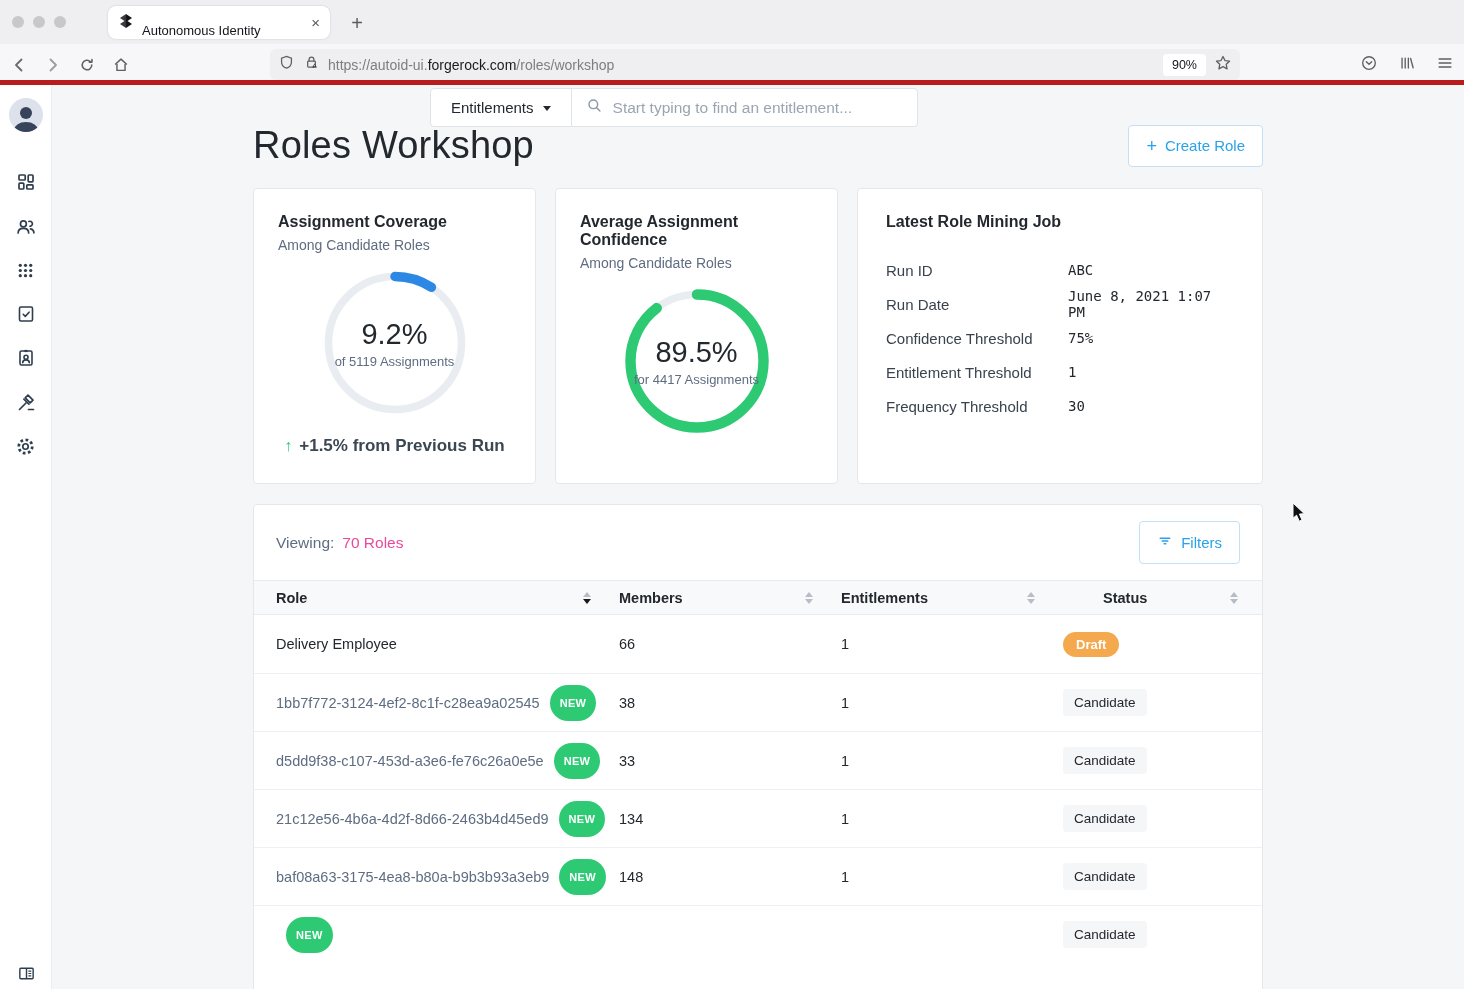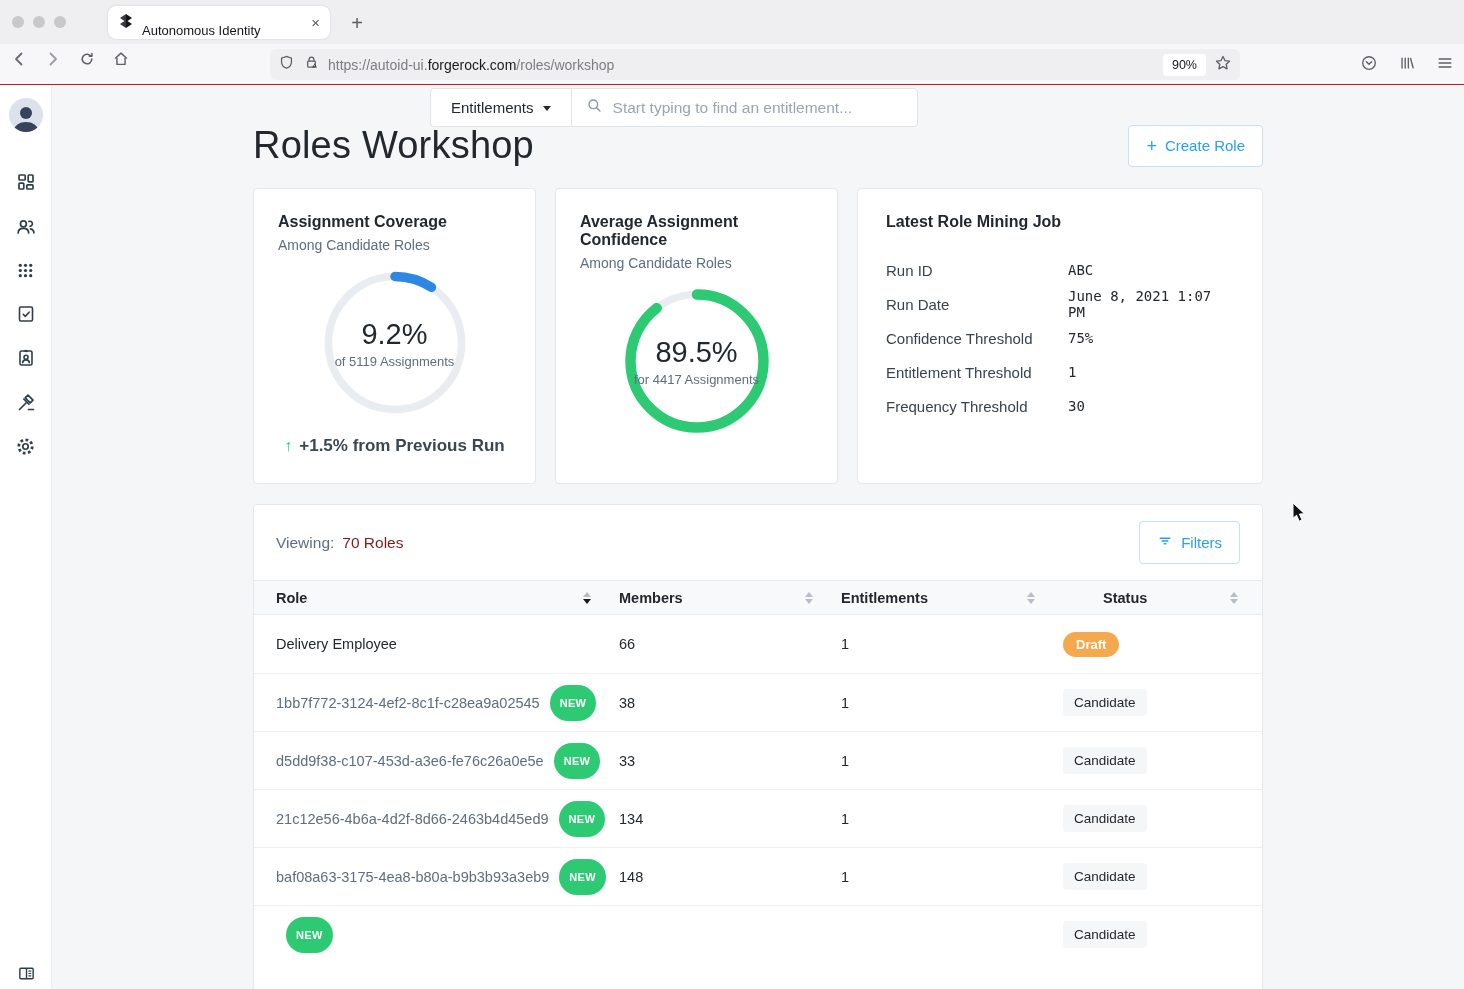--- a/index.html
+++ b/index.html
@@ -9,21 +9,21 @@
   
   .tabstrip { height:44px; background:#efeff1; position:relative; }
   .traffic { position:absolute; top:16px; left:12px; display:flex; gap:9px; }
   .traffic span { width:12px; height:12px; border-radius:50%; background:#c8c8ca; display:block; }
   .tab { position:absolute; left:108px; top:6px; width:222px; height:33px; background:#fff; border-radius:8px;
          box-shadow:0 0 2px rgba(0,0,0,.18); display:flex; align-items:center; padding:0 10px; gap:8px; }
   .tab-title { font-size:13px; color:#15141a; flex:1; white-space:nowrap; overflow:hidden;margin-top:16px; }
   .tab-close { color:#5b5b60; font-size:15px; cursor:default; line-height:1; }
   .newtab { position:absolute; left:344px; top:10px; font-size:20px; color:#5b5b60; width:26px; height:26px;
             display:flex; align-items:center; justify-content:center; }
-  .navbar { height:41px; background:#f7f7f9; border-bottom:1px solid #b91c1c; display:flex; align-items:flex-start; position:relative; }
+  .navbar { height:41px; background:#f7f7f9; border-bottom:5px solid #b91c1c; display:flex; align-items:flex-end; position:relative; }
   .nav-btn { width:30px; height:30px; display:flex; align-items:center; justify-content:center; margin-left:4px; }
   .nav-btn svg { display:block; }
   .urlbar { position:absolute; left:270px; top:5px; width:970px; height:31px; background:#efeff2; border-radius:6px;
             display:flex; align-items:center; padding:0 8px; gap:8px; }
   .url-text { font-size:14px; color:#7d7d82; white-space:nowrap; flex:1; }
   .url-text .domain { color:#1b1b1d; }
   .zoom-chip { background:#fff; border-radius:4px; font-size:12.5px; color:#15141a; padding:4px 9px; }
   .nav-right { position:absolute; right:10px; top:0; height:41px; display:flex; align-items:center; gap:20px; }
 
   
@@ -71,21 +71,21 @@
   .mining-rows { margin-top:22px; }
   .mrow { display:flex; align-items:center; height:34px; }
   .mlabel { width:182px; font-size:15px; color:#39434e; flex:none; }
   .mvalue { font-family:"DejaVu Sans Mono","Liberation Mono",monospace; font-size:14px; color:#23282e; }
 
   
   .table-card { margin-top:20px; background:#fff; border:1px solid #e4e8ec; border-radius:4px 4px 0 0; height:520px; }
   .table-head { display:flex; align-items:center; justify-content:space-between; padding:15px 22px; height:75px; }
   .viewing { font-size:15.5px; }
   .viewing .vl { color:#5e6d82; margin-right:8px; }
-  .viewing .vv { color:#7f1d1d; }
+  .viewing .vv { color:#ec4899; }
   .thead, .trow { display:grid; grid-template-columns:343px 222px 222px 1fr; align-items:center; padding:0 22px; }
   .thead { height:35px; background:#f8f9fb; border-top:1px solid #e8ebef; border-bottom:1px solid #e8ebef; }
   .th { display:flex; align-items:center; justify-content:space-between; padding-right:28px; font-size:14.5px; font-weight:700; color:#23282e; }
   .th.last { padding-right:2px;margin-left:40px; }
   .sort { display:flex; flex-direction:column; gap:2px; align-items:center; }
   .sort i { display:block; width:0; height:0; border-left:4px solid transparent; border-right:4px solid transparent; }
   .sort .up { border-bottom:5px solid #b6bdc6; }
   .sort .dn { border-top:5px solid #b6bdc6; }
   .sort.desc .dn { border-top-color:#17191c; }
   .trow { height:58px; border-top:1px solid #eef1f4; font-size:14.5px; }

